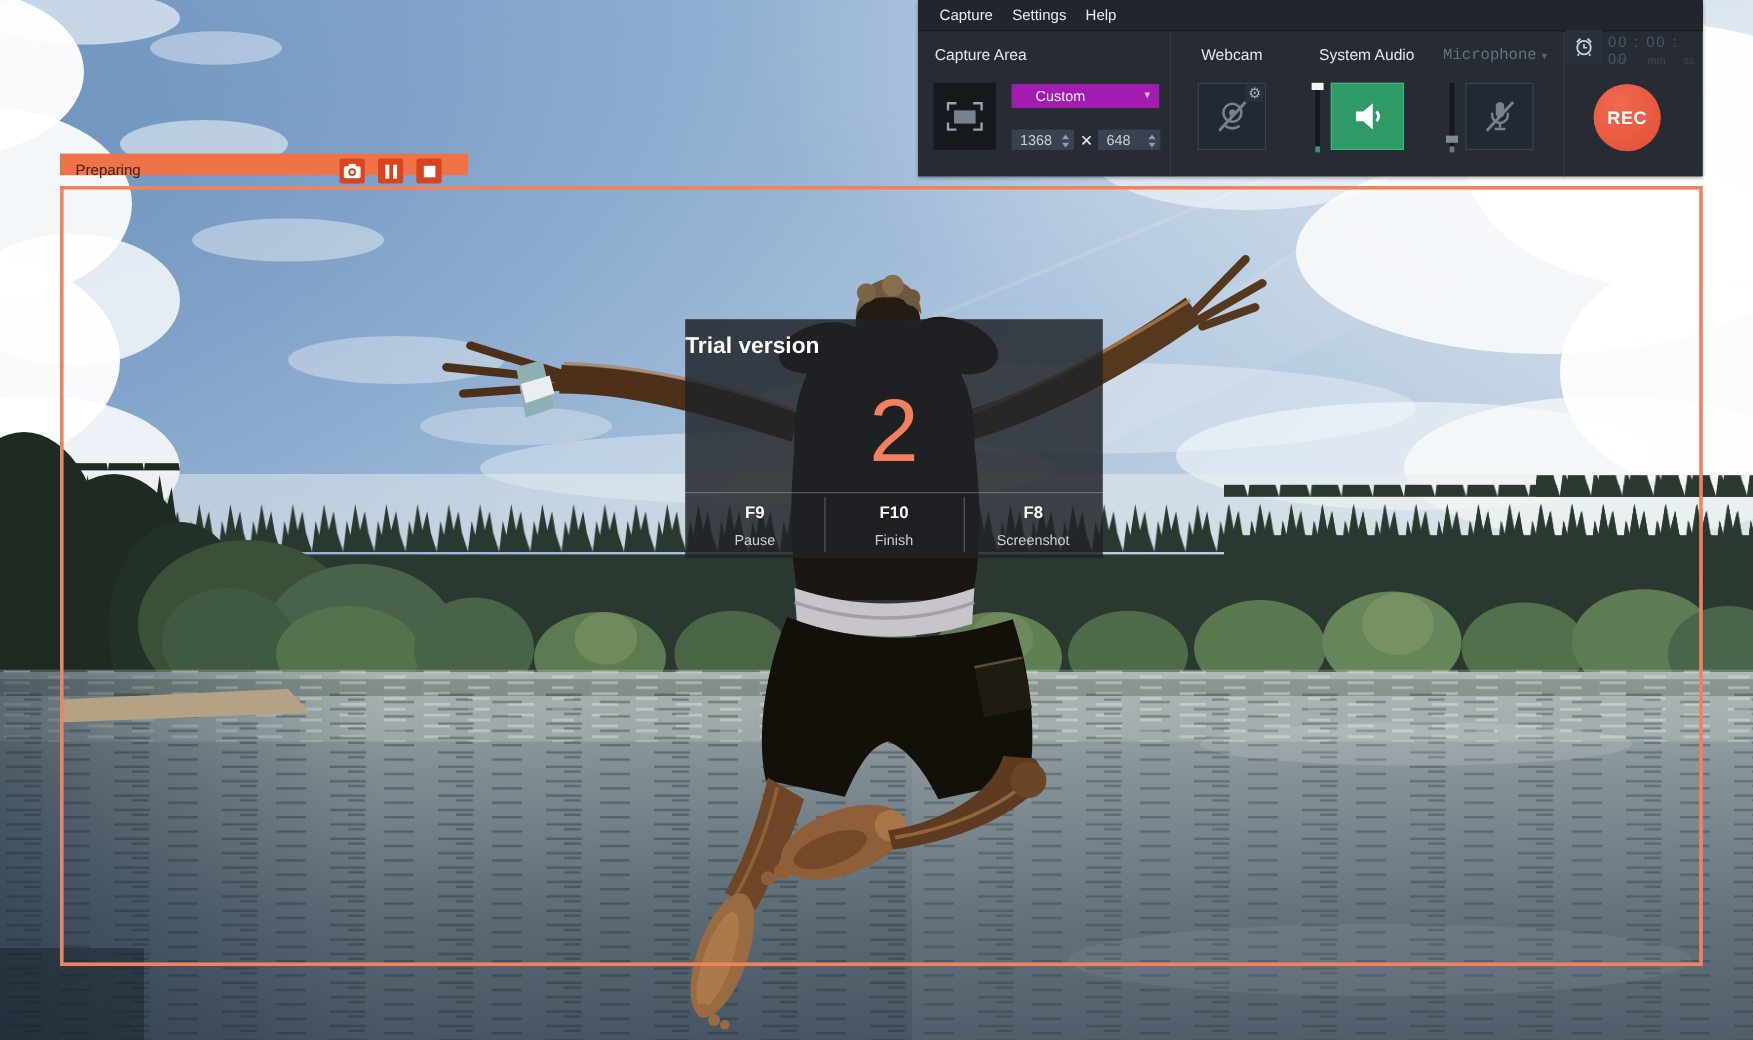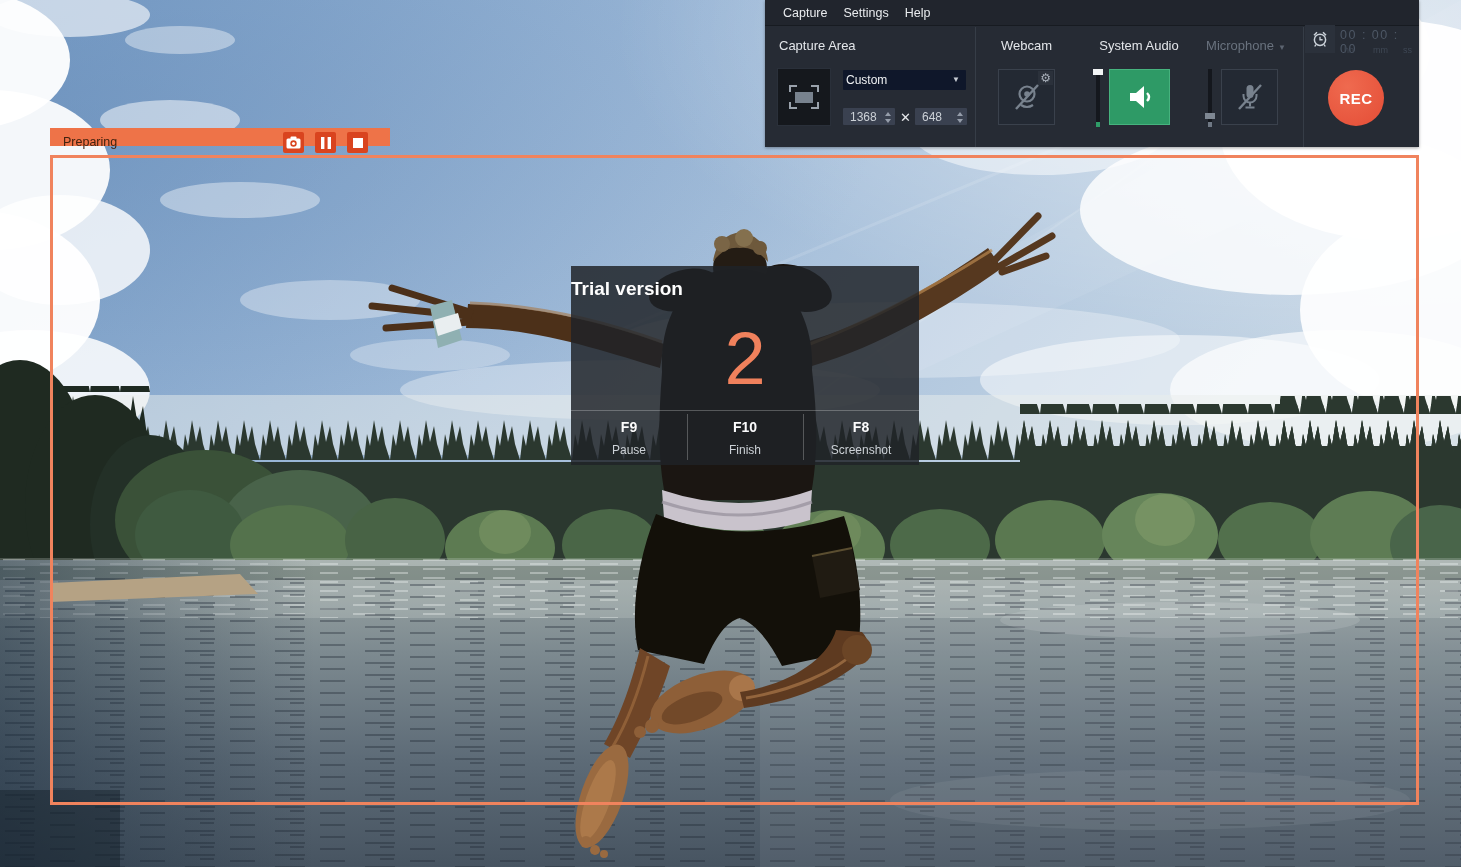--- a/index.html
+++ b/index.html
@@ -48,40 +48,40 @@
   .sec-label{position:absolute;top:11px;font-size:13px;color:#e3e6ea;}
   .lbl-capture-area{left:14px;}
 
   .tile{
     position:absolute;box-sizing:border-box;background:#232933;border:1px solid #3a414c;
     display:flex;align-items:center;justify-content:center;cursor:pointer;
   }
   .tile-area{left:12px;top:41px;width:54px;height:58px;background:#15181d;border-color:#2a303a;}
 
   .dd{
-    position:absolute;left:78px;top:43px;width:123px;height:20px;background:#0f172a;
-    color:#eff1f3;font-size:12px;line-height:20px;padding-left:3px;box-sizing:border-box;
+    position:absolute;left:78px;top:43px;width:123px;height:20px;background:#a21caf;
+    color:#eff1f3;font-size:12px;line-height:20px;padding-left:20px;box-sizing:border-box;
     cursor:pointer;border-radius:1px;
   }
   .dd .caret{position:absolute;right:6px;top:0;font-size:8px;line-height:20px;color:#c6cbd2;}
 
   .spin{
     position:absolute;top:81px;width:52px;height:17px;background:#3a4150;color:#ccd1d7;
     font-size:12px;line-height:19px;padding-left:7px;box-sizing:border-box;border-radius:1px;
   }
   .spin.wv{left:78px}.spin.hv{left:150px}
   .spin .arrows{position:absolute;right:4px;top:4px;display:flex;flex-direction:column;gap:3px;cursor:pointer;}
   .tri-up{width:0;height:0;border-left:3.5px solid transparent;border-right:3.5px solid transparent;border-bottom:4px solid #959daa;}
   .tri-dn{width:0;height:0;border-left:3.5px solid transparent;border-right:3.5px solid transparent;border-top:4px solid #959daa;}
   .times{position:absolute;left:135px;top:81px;font-size:13px;line-height:19px;color:#e7e9ec;}
 
   .dev-label{position:absolute;top:11px;font-size:13px;color:#e3e6ea;text-align:center;}
   .lbl-webcam{left:22px;width:57px;}
   .lbl-sysaudio{left:117px;width:92px;}
-  .lbl-mic{left:215px;width:110px;color:#69727e;}
+  .lbl-mic{left:215px;width:110px;color:#69727e;font-family:Liberation Mono, monospace;}
   .lbl-mic .caret{font-size:8px;color:#5c6470;margin-left:4px;}
 
   .tile-webcam{left:22px;top:42px;width:57px;height:56px;position:absolute;}
   .tile-green{left:133px;top:42px;width:61px;height:56px;position:absolute;background:var(--audio-green,#2e9a66);border-color:#46b37e;}
   .tile-mic{left:245px;top:42px;width:57px;height:56px;position:absolute;}
   .gear{
     position:absolute;right:1px;top:1px;font-size:12px;line-height:12px;color:#a7aeb8;
     background:#2b313b;padding:1px 2px;cursor:pointer;
   }
   .vslider{position:absolute;top:42px;width:10px;height:58px;cursor:pointer;}

